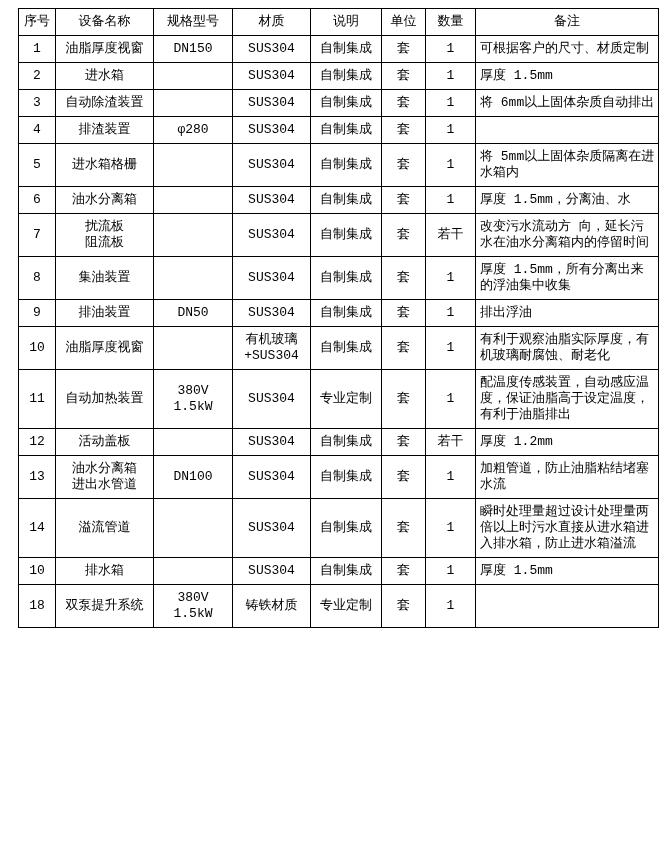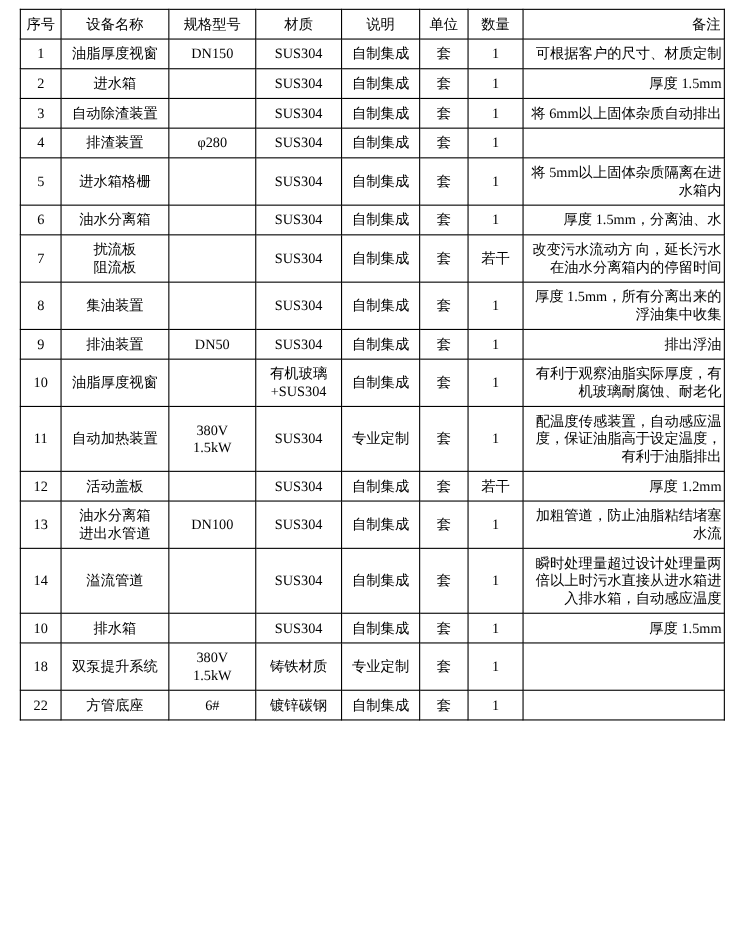--- a/index.html
+++ b/index.html
@@ -16,42 +16,42 @@
     height: 842px;
     background: #ffffff;
   }
   table.spec {
     position: absolute;
     left: 18px;
     top: 8px;
     width: 640px;
     border-collapse: collapse;
     table-layout: fixed;
-    font-family: Liberation Serif, serif;
+    font-family: Liberation Mono, monospace;
     font-size: 13px;
     color: #000000;
   }
   table.spec th,
   table.spec td {
     border: 1px solid #000000;
     padding: 5px 3px;
     line-height: 16px;
     text-align: center;
     vertical-align: middle;
     white-space: pre-line;
     overflow: hidden;
     font-weight: normal;
   }
   table.spec td.c-remark {
-    text-align: right;
+    text-align: left;
     padding-left: 4px;
     padding-right: 2px;
   }
   table.spec th.c-remark {
-    text-align: right;
+    text-align: center;
   }
 </style>
 </head>
 <body>
 
 <div class="sheet">
   <table class="spec">
     <colgroup>
       <col style="width:37px">
       <col style="width:98px">
@@ -210,21 +210,21 @@
           <td class="c-remark">加粗管道，防止油脂粘结堵塞水流</td>
         </tr>
         <tr>
           <td>14</td>
           <td>溢流管道</td>
           <td></td>
           <td>SUS304</td>
           <td>自制集成</td>
           <td>套</td>
           <td>1</td>
-          <td class="c-remark">瞬时处理量超过设计处理量两倍以上时污水直接从进水箱进入排水箱，自动感应温度</td>
+          <td class="c-remark">瞬时处理量超过设计处理量两倍以上时污水直接从进水箱进入排水箱，防止进水箱溢流</td>
         </tr>
         <tr>
           <td>10</td>
           <td>排水箱</td>
           <td></td>
           <td>SUS304</td>
           <td>自制集成</td>
           <td>套</td>
           <td>1</td>
           <td class="c-remark">厚度 1.5mm</td>
@@ -233,25 +233,15 @@
           <td>18</td>
           <td>双泵提升系统</td>
           <td>380V
 1.5kW</td>
           <td>铸铁材质</td>
           <td>专业定制</td>
           <td>套</td>
           <td>1</td>
           <td class="c-remark"></td>
         </tr>
-        <tr>
-          <td>22</td>
-          <td>方管底座</td>
-          <td>6#</td>
-          <td>镀锌碳钢</td>
-          <td>自制集成</td>
-          <td>套</td>
-          <td>1</td>
-          <td class="c-remark"></td>
-        </tr>
       </tbody>
   </table>
 </div>
 
 </body></html>

